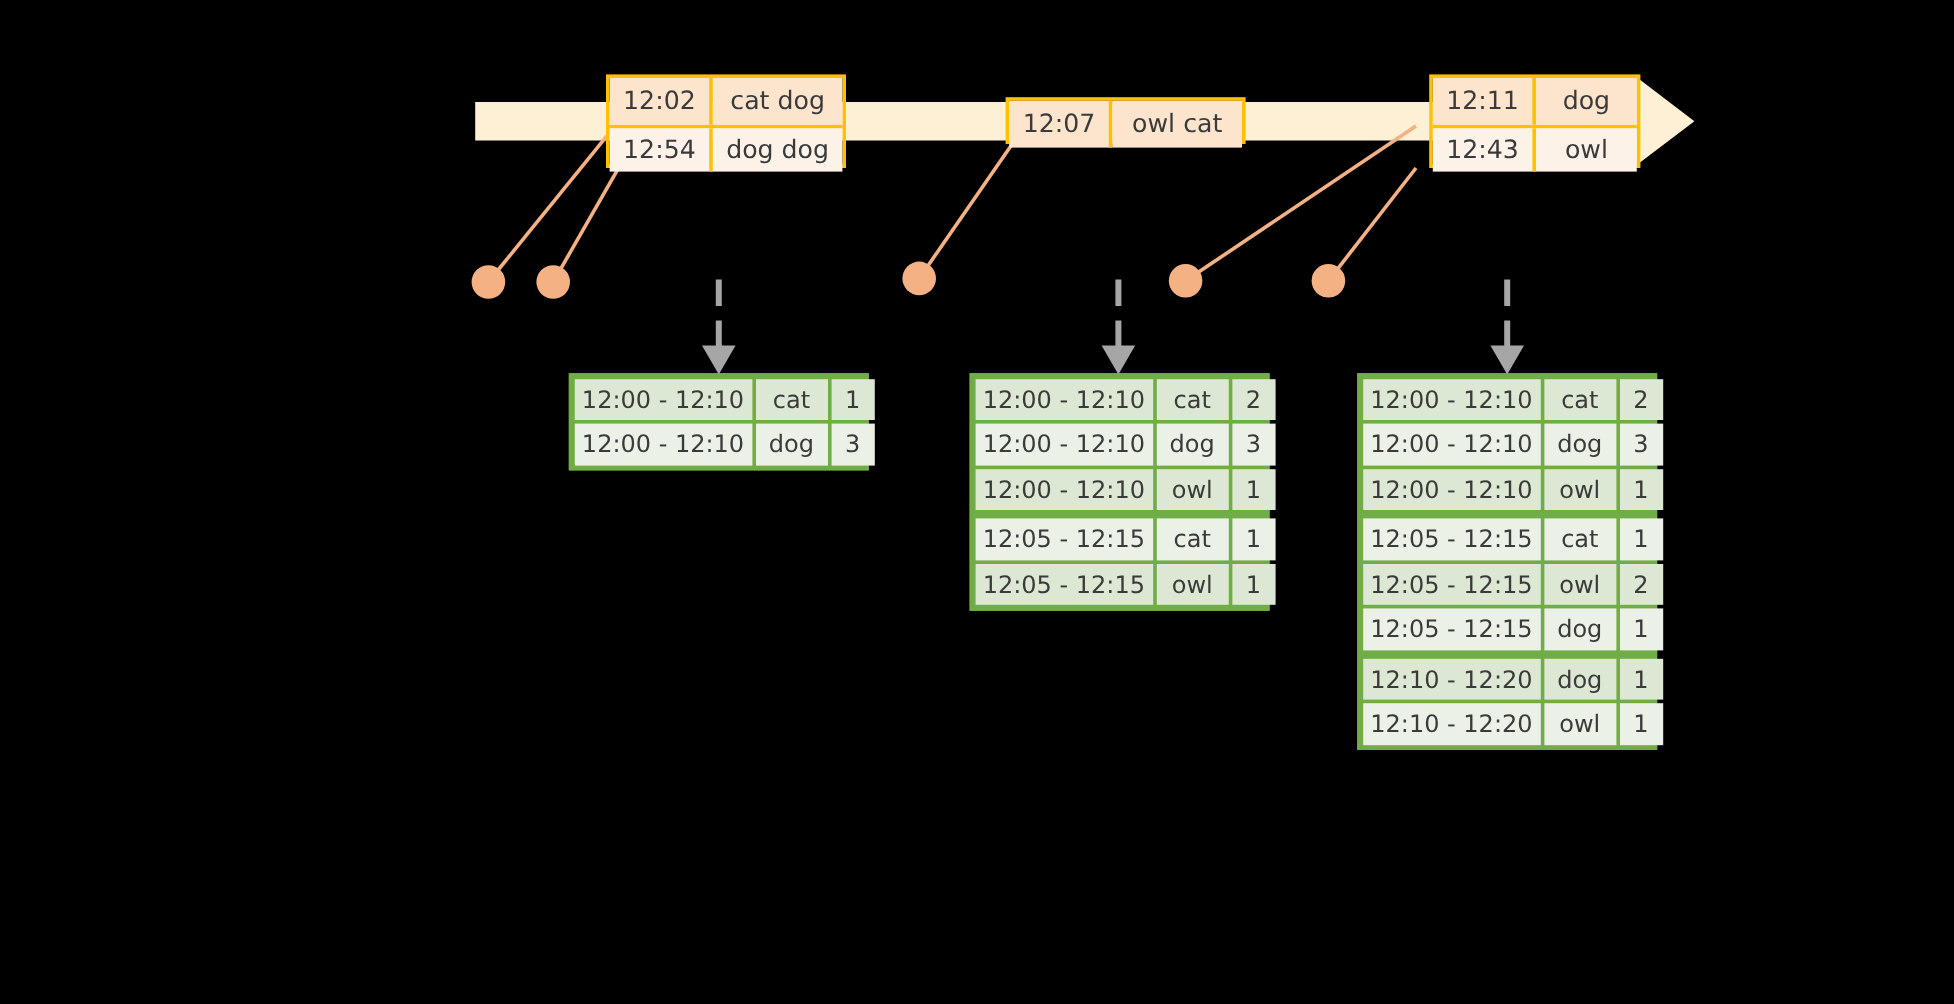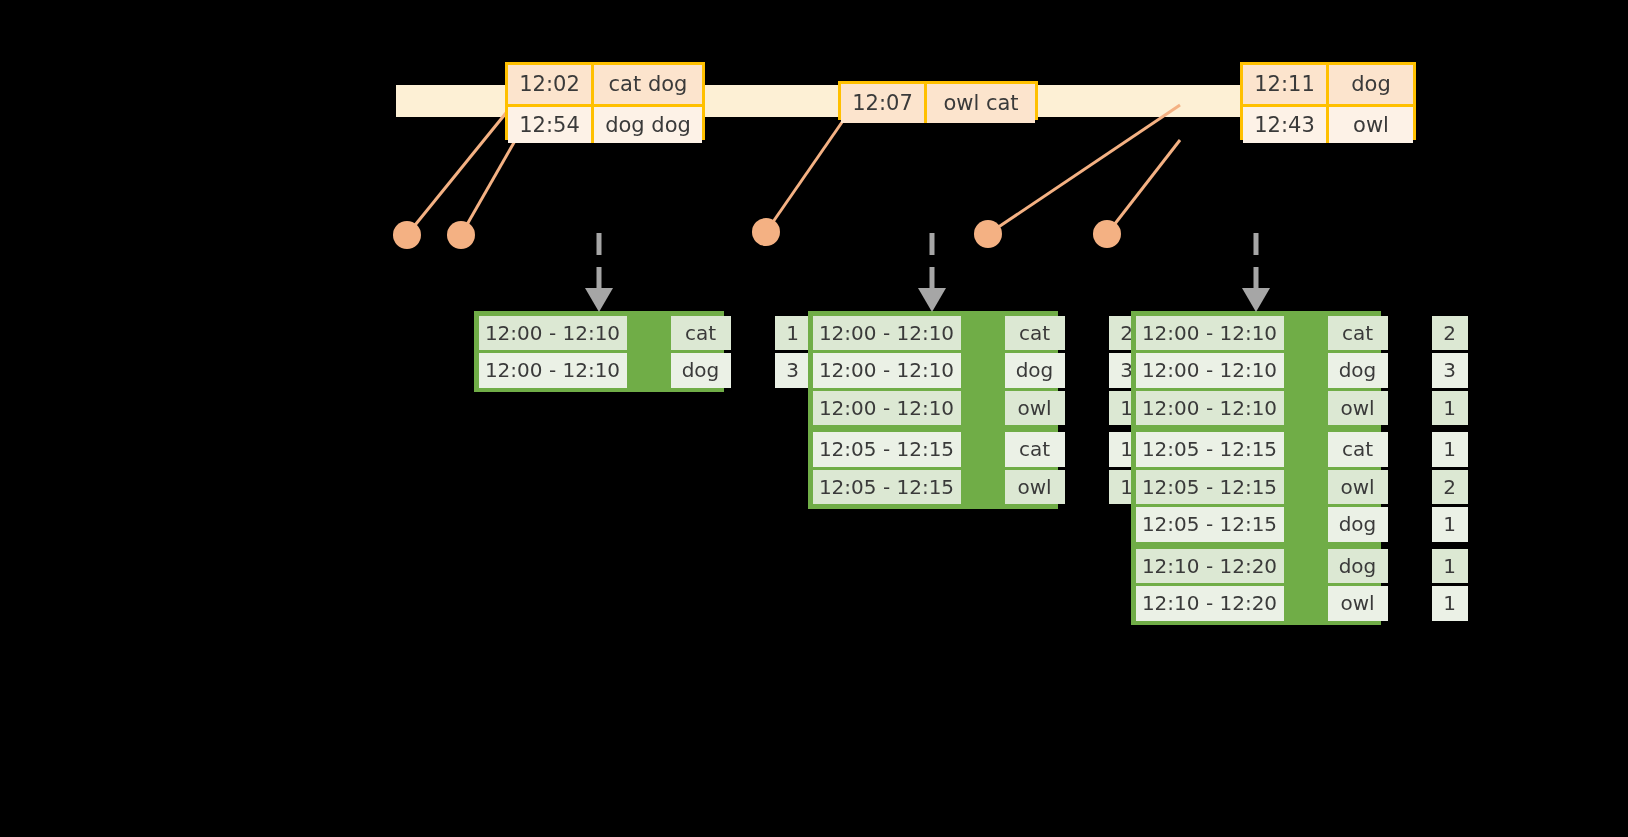--- a/index.html
+++ b/index.html
@@ -18,21 +18,21 @@
             font-size:21px;color:#3a3a3a;box-sizing:border-box;
             line-height:1;white-space:nowrap;}
   .evt-time{width:86px;border-right:3px solid #FFC000;}
   .evt-payload{flex:1;}
   .shade-a .evt-cell{background:#FCE4CD;}
   .shade-b .evt-cell{background:#FDF2E7;}
 
   
   .res-table{position:absolute;z-index:2;border:3px solid #70AD47;
              box-sizing:border-box;background:#70AD47;}
-  .res-row{display:flex;height:37.5px;box-sizing:border-box;gap:41px;}
+  .res-row{display:flex;height:37.5px;box-sizing:border-box;}
   .res-cell{display:flex;align-items:center;justify-content:center;
             font-size:20px;color:#3a3a3a;box-sizing:border-box;
             line-height:1;white-space:nowrap;margin:1.5px;}
   .res-win{flex:0 0 auto;}
   .res-key{flex:0 0 auto;}
   .res-cnt{flex:0 0 auto;}
   .band-a .res-cell{background:#DCE8D3;}
   .band-b .res-cell{background:#EBF1E6;}
   
   .grp-sep{height:4px;background:#70AD47;}
@@ -64,21 +64,21 @@
     </div>
   </div>
 
   <div class="evt-group" style="left:838px;top:81px;width:200px;height:39px;">
     <div class="evt-row shade-a">
       <div class="evt-cell evt-time">12:07</div>
       <div class="evt-cell evt-payload">owl cat</div>
     </div>
   </div>
 
-  <div class="evt-group" style="left:1240px;top:62px;width:176px;height:78px;text-align:center;">
+  <div class="evt-group" style="left:1191px;top:62px;width:176px;height:78px;text-align:center;">
     <div class="evt-row shade-a">
       <div class="evt-cell evt-time">12:11</div>
       <div class="evt-cell evt-payload">dog</div>
     </div>
     <div class="evt-row shade-b">
       <div class="evt-cell evt-time">12:43</div>
       <div class="evt-cell evt-payload">owl</div>
     </div>
   </div>
 

